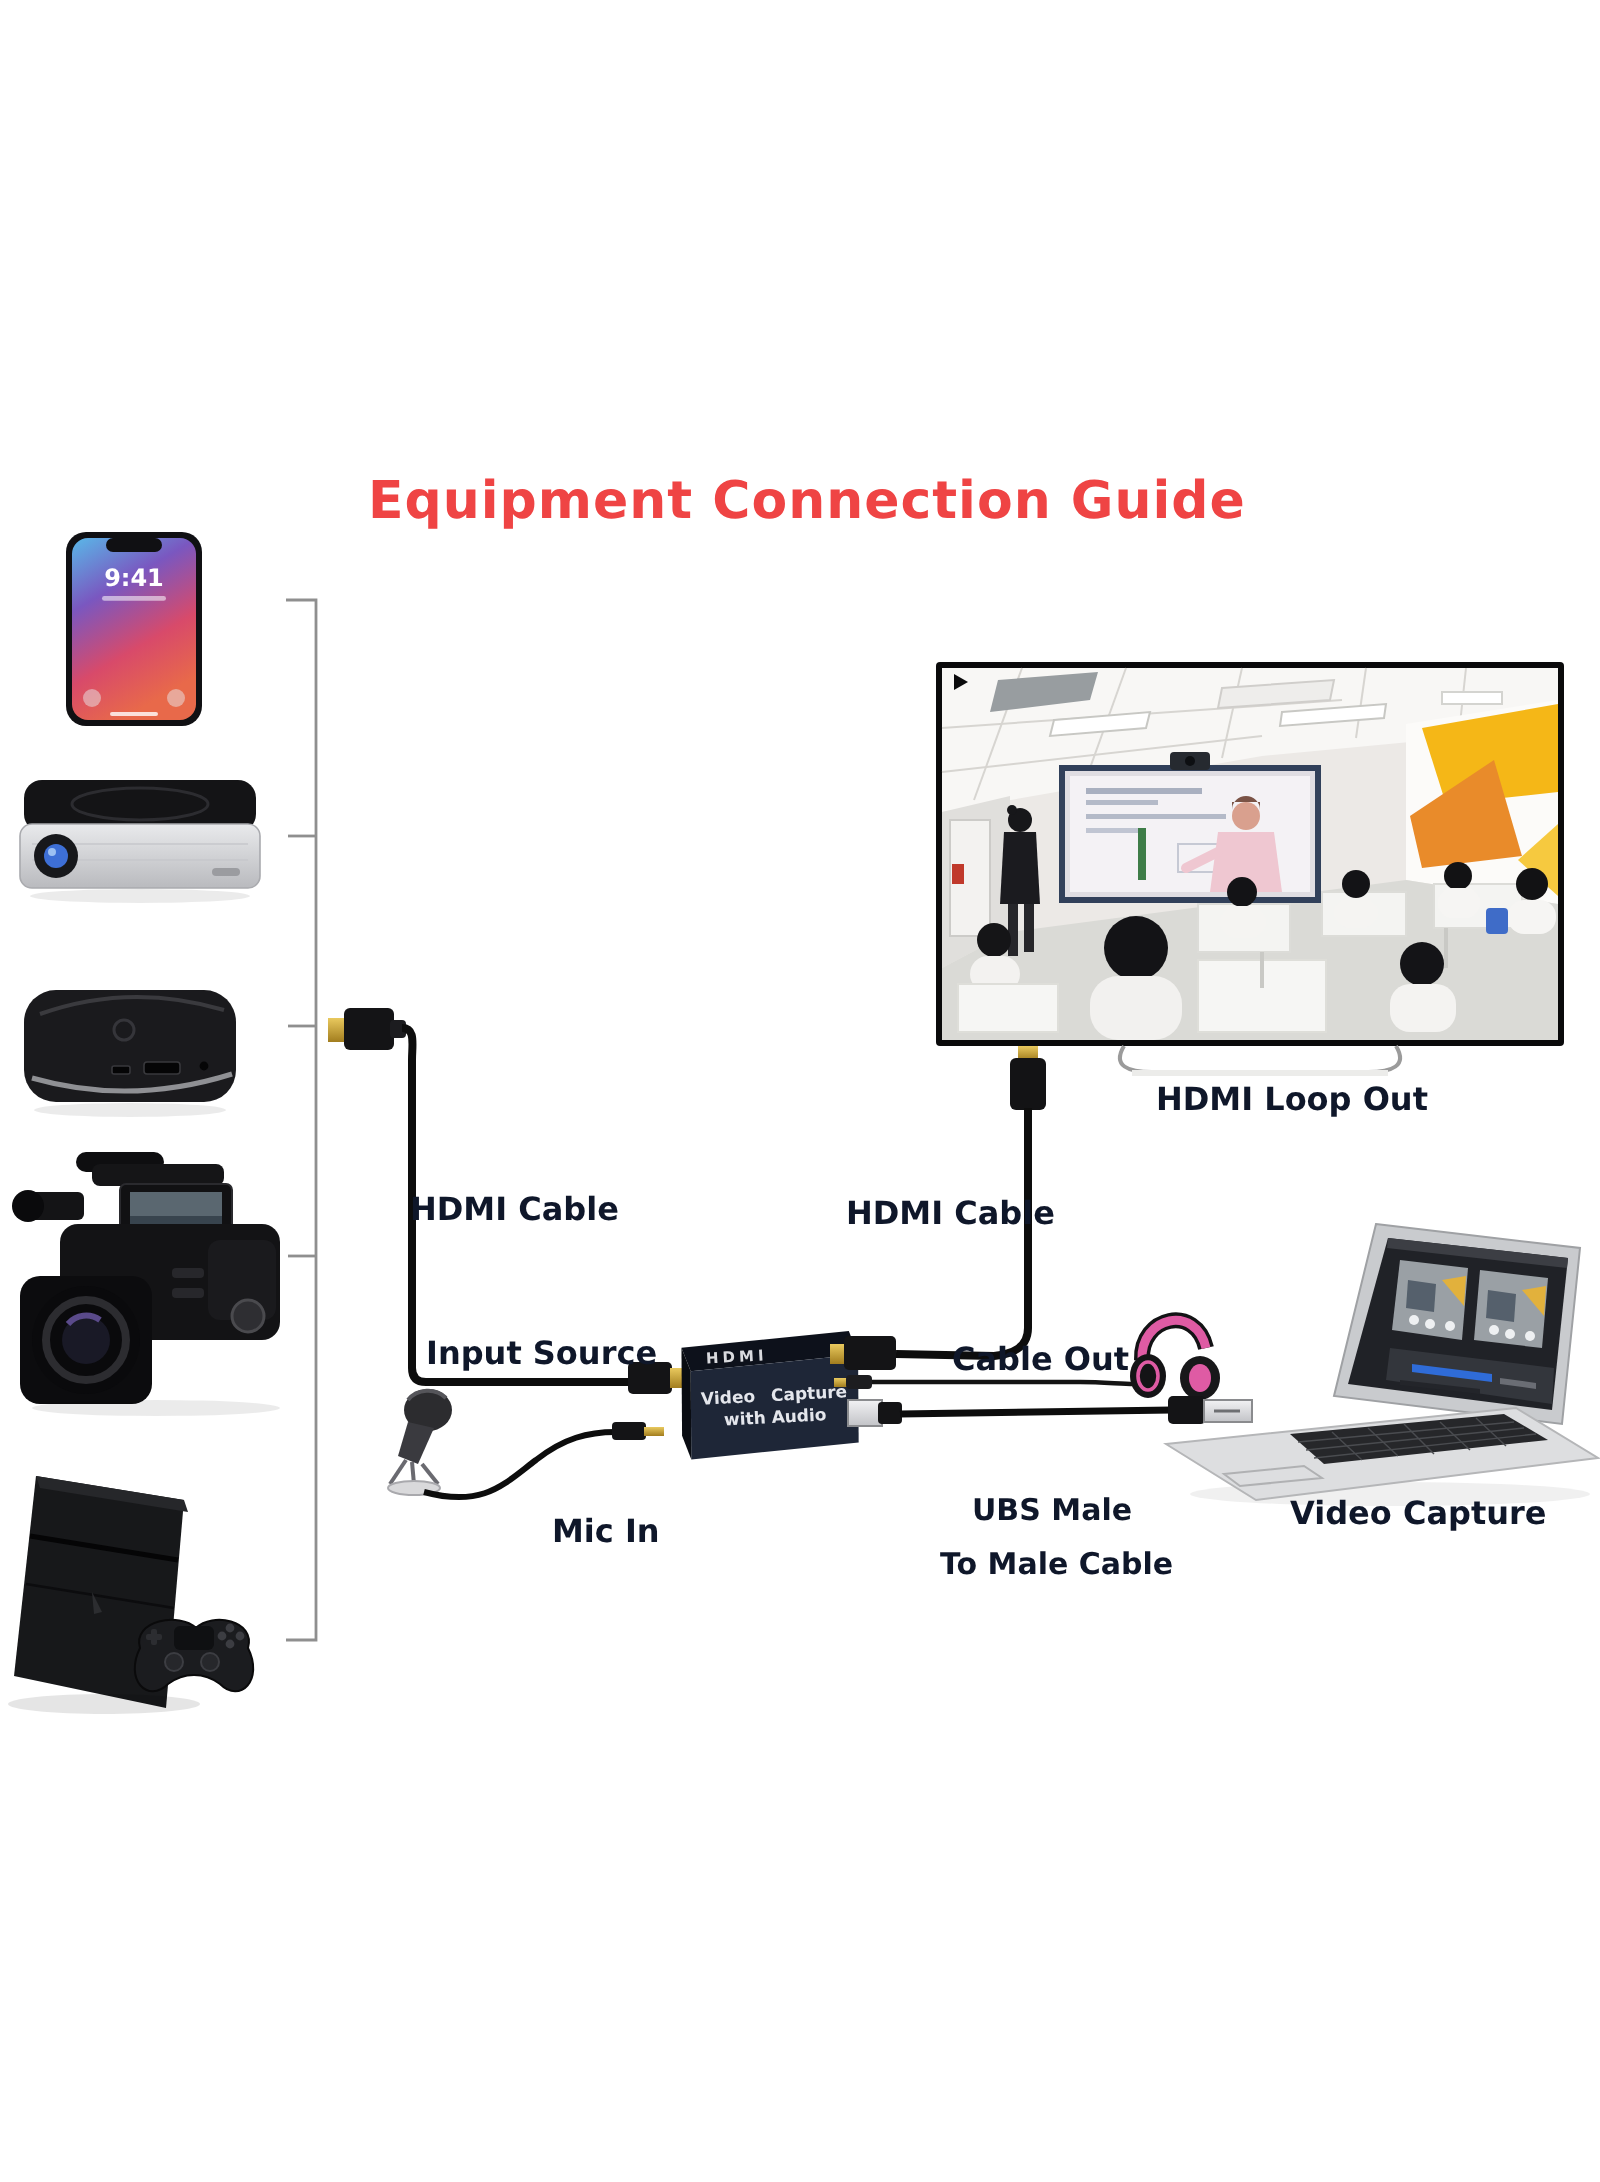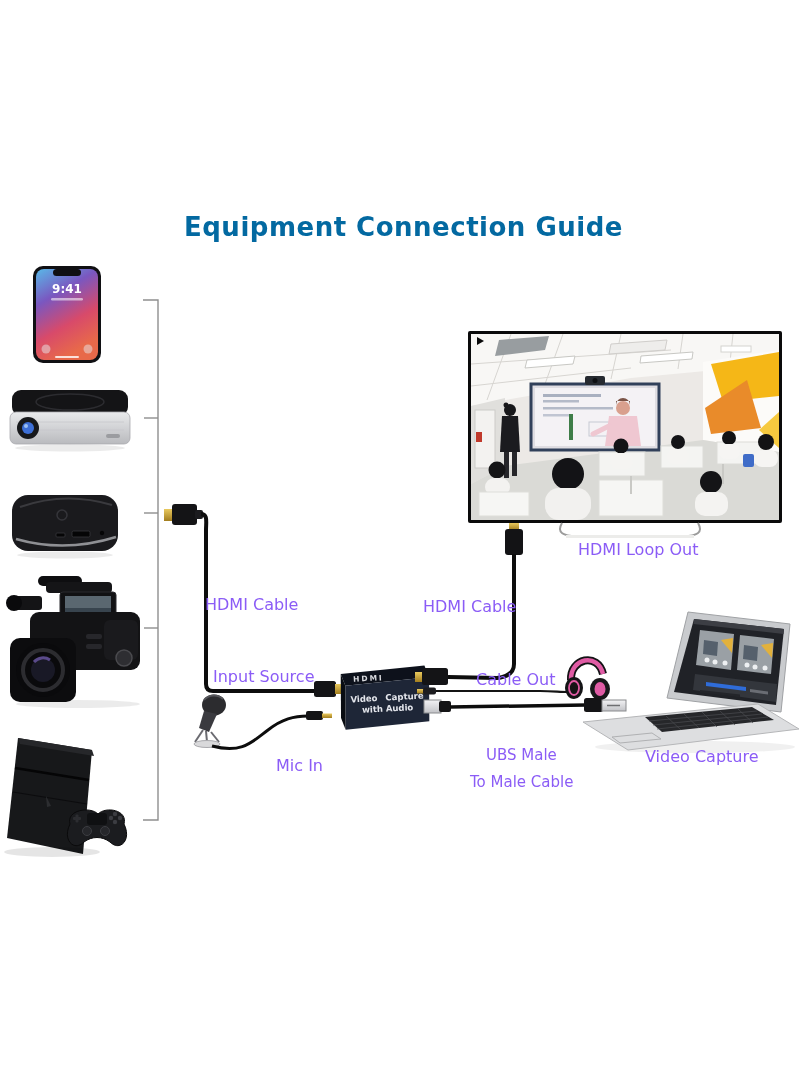--- a/index.html
+++ b/index.html
@@ -1,21 +1,21 @@
 <!DOCTYPE html>
 <html><head>
 <meta charset="utf-8">
 <style>
   html,body{margin:0;padding:0;background:#ffffff;}
   .canvas{position:relative;width:800px;height:1091px;background:#ffffff;overflow:hidden;
           font-family:"DejaVu Sans",sans-serif;}
   .scene{position:absolute;left:0;top:0;}
-  .title{position:absolute;left:184px;top:212px;font-size:26px;font-weight:800;
-         color:#0369a1;letter-spacing:.5px;white-space:nowrap;}
-  .lbl{position:absolute;color:#8b5cf6;font-weight:400;font-size:16px;white-space:nowrap;}
+  .title{position:absolute;left:184px;top:236px;font-size:26px;font-weight:800;
+         color:#ef4444;letter-spacing:.5px;white-space:nowrap;}
+  .lbl{position:absolute;color:#0f172a;font-weight:700;font-size:16px;white-space:nowrap;}
   .lbl.sm{font-size:15px;margin-top:36px;}
   svg text{font-family:"DejaVu Sans",sans-serif;}
 </style>
 </head>
 <body>
 
 <div class="canvas">
 
 <svg class="scene" width="800" height="1091" viewBox="0 0 800 1091">
   <defs>

